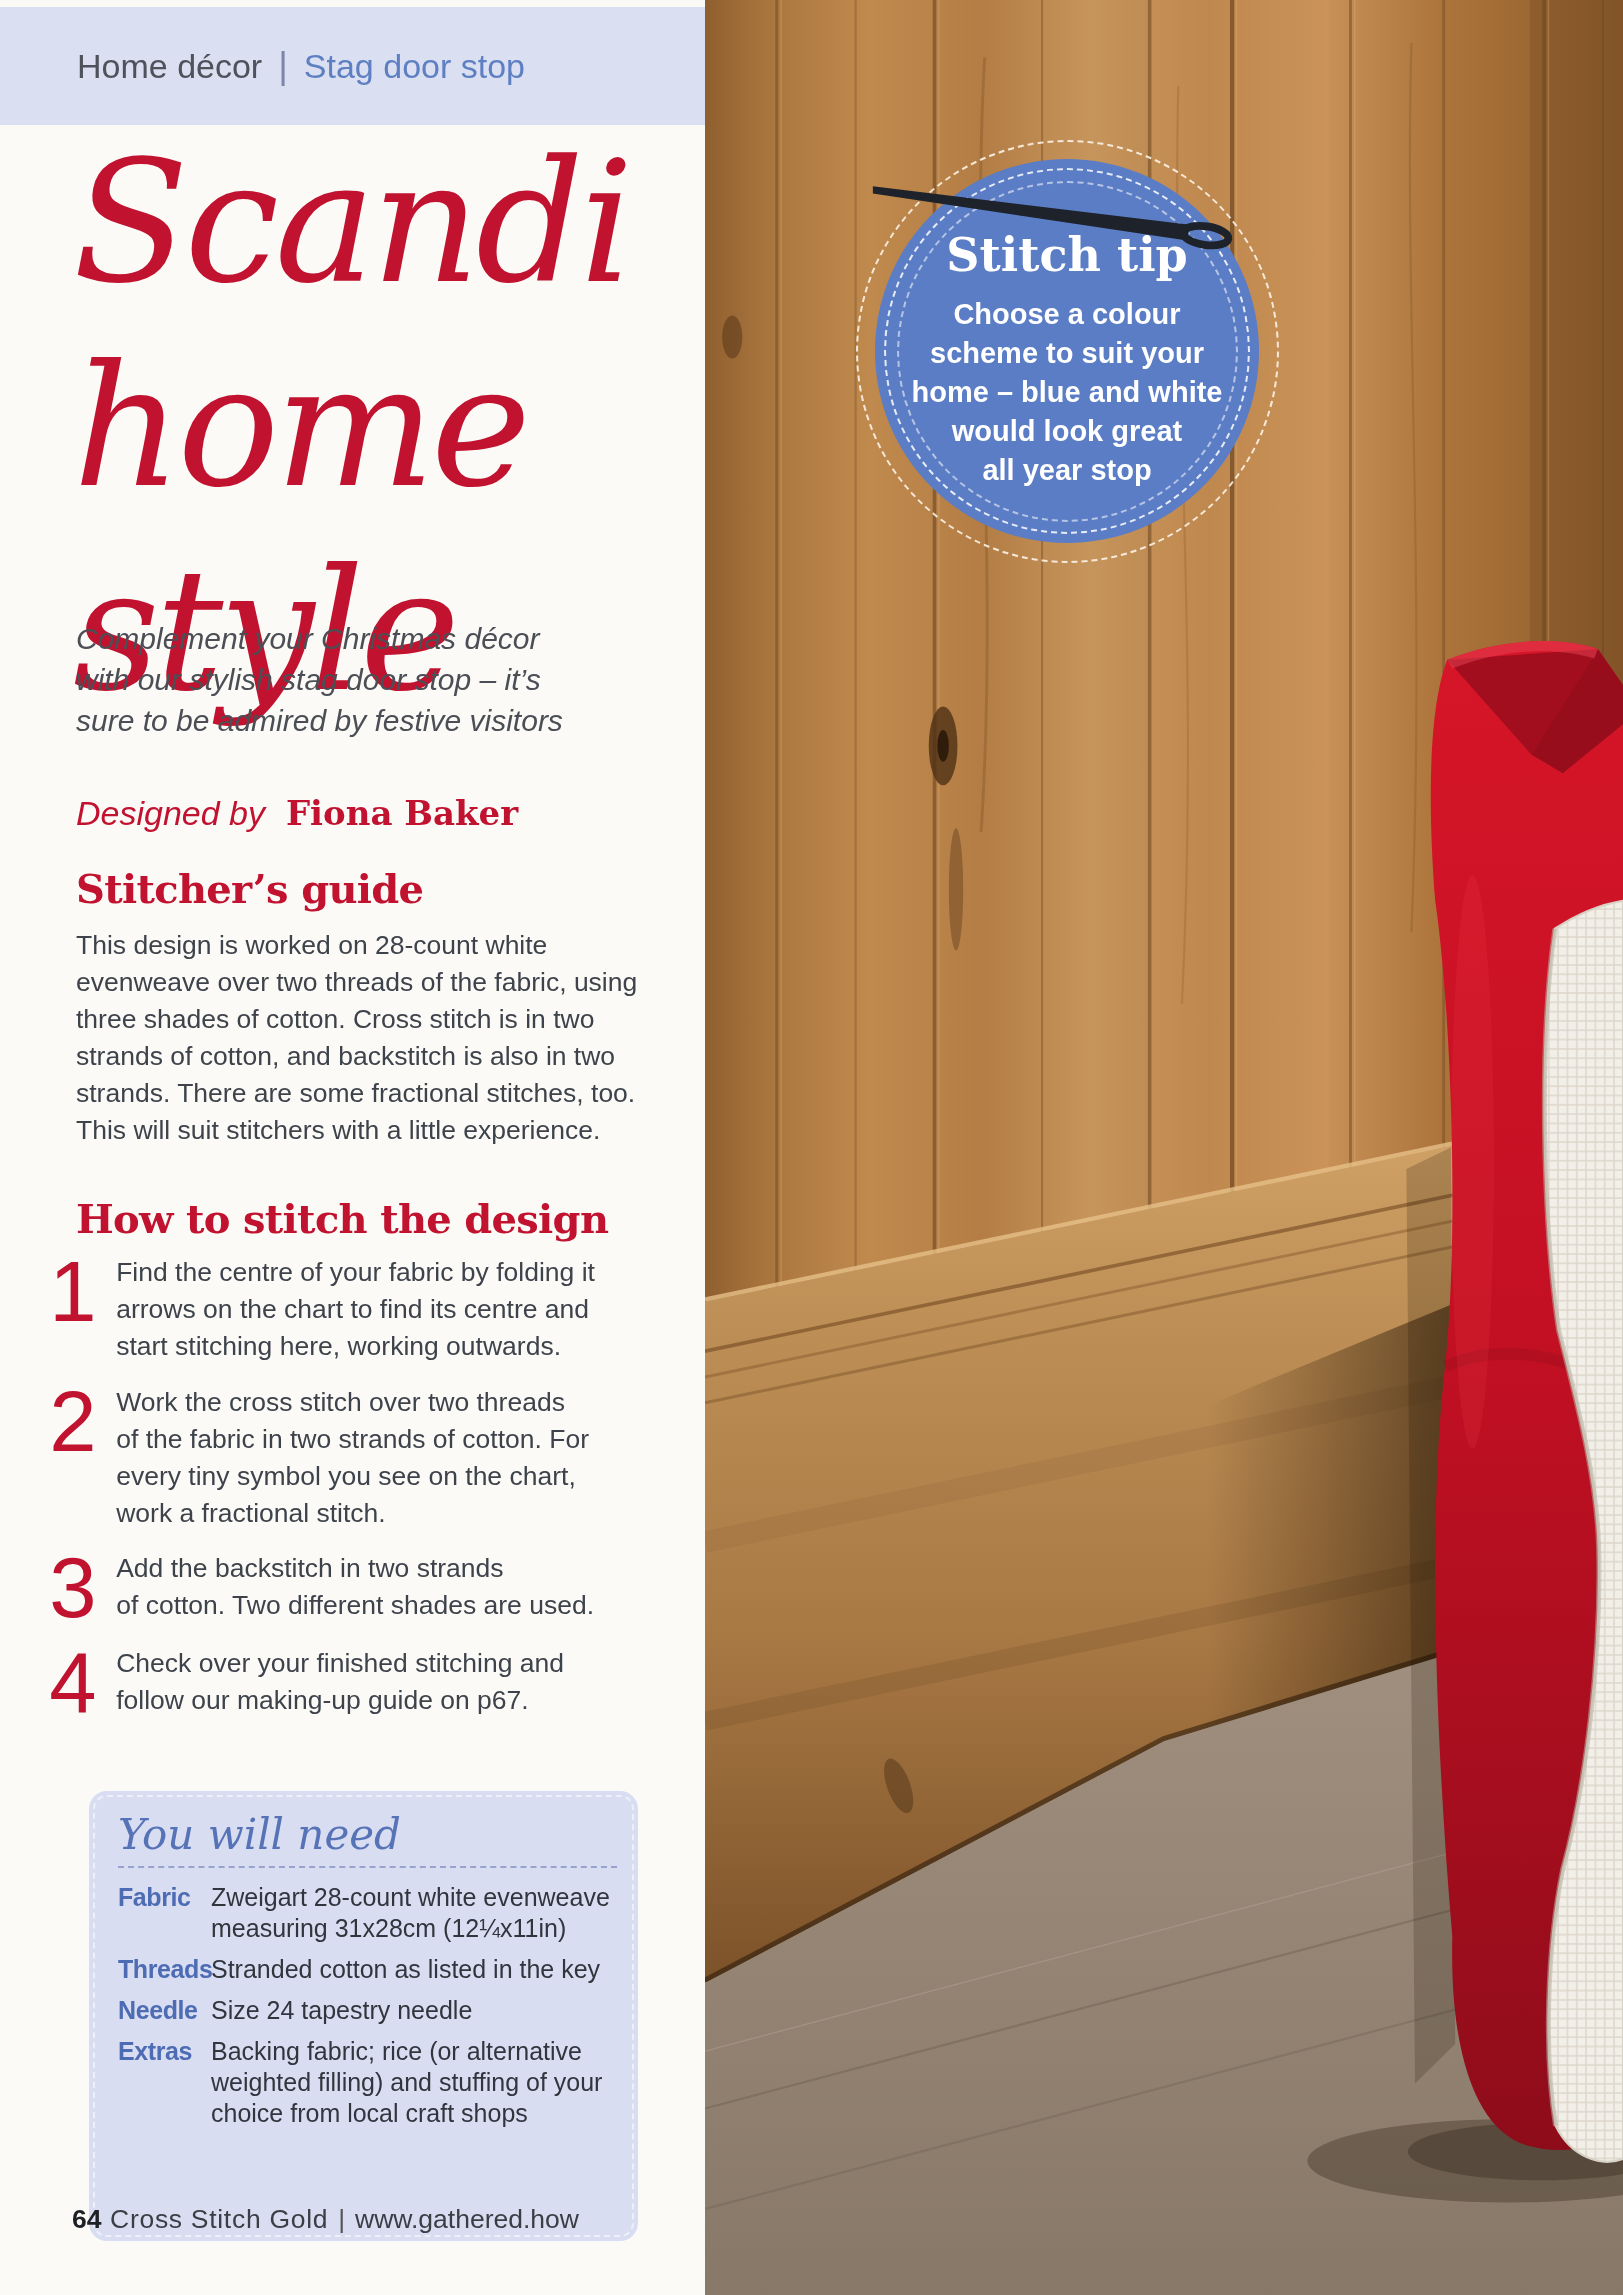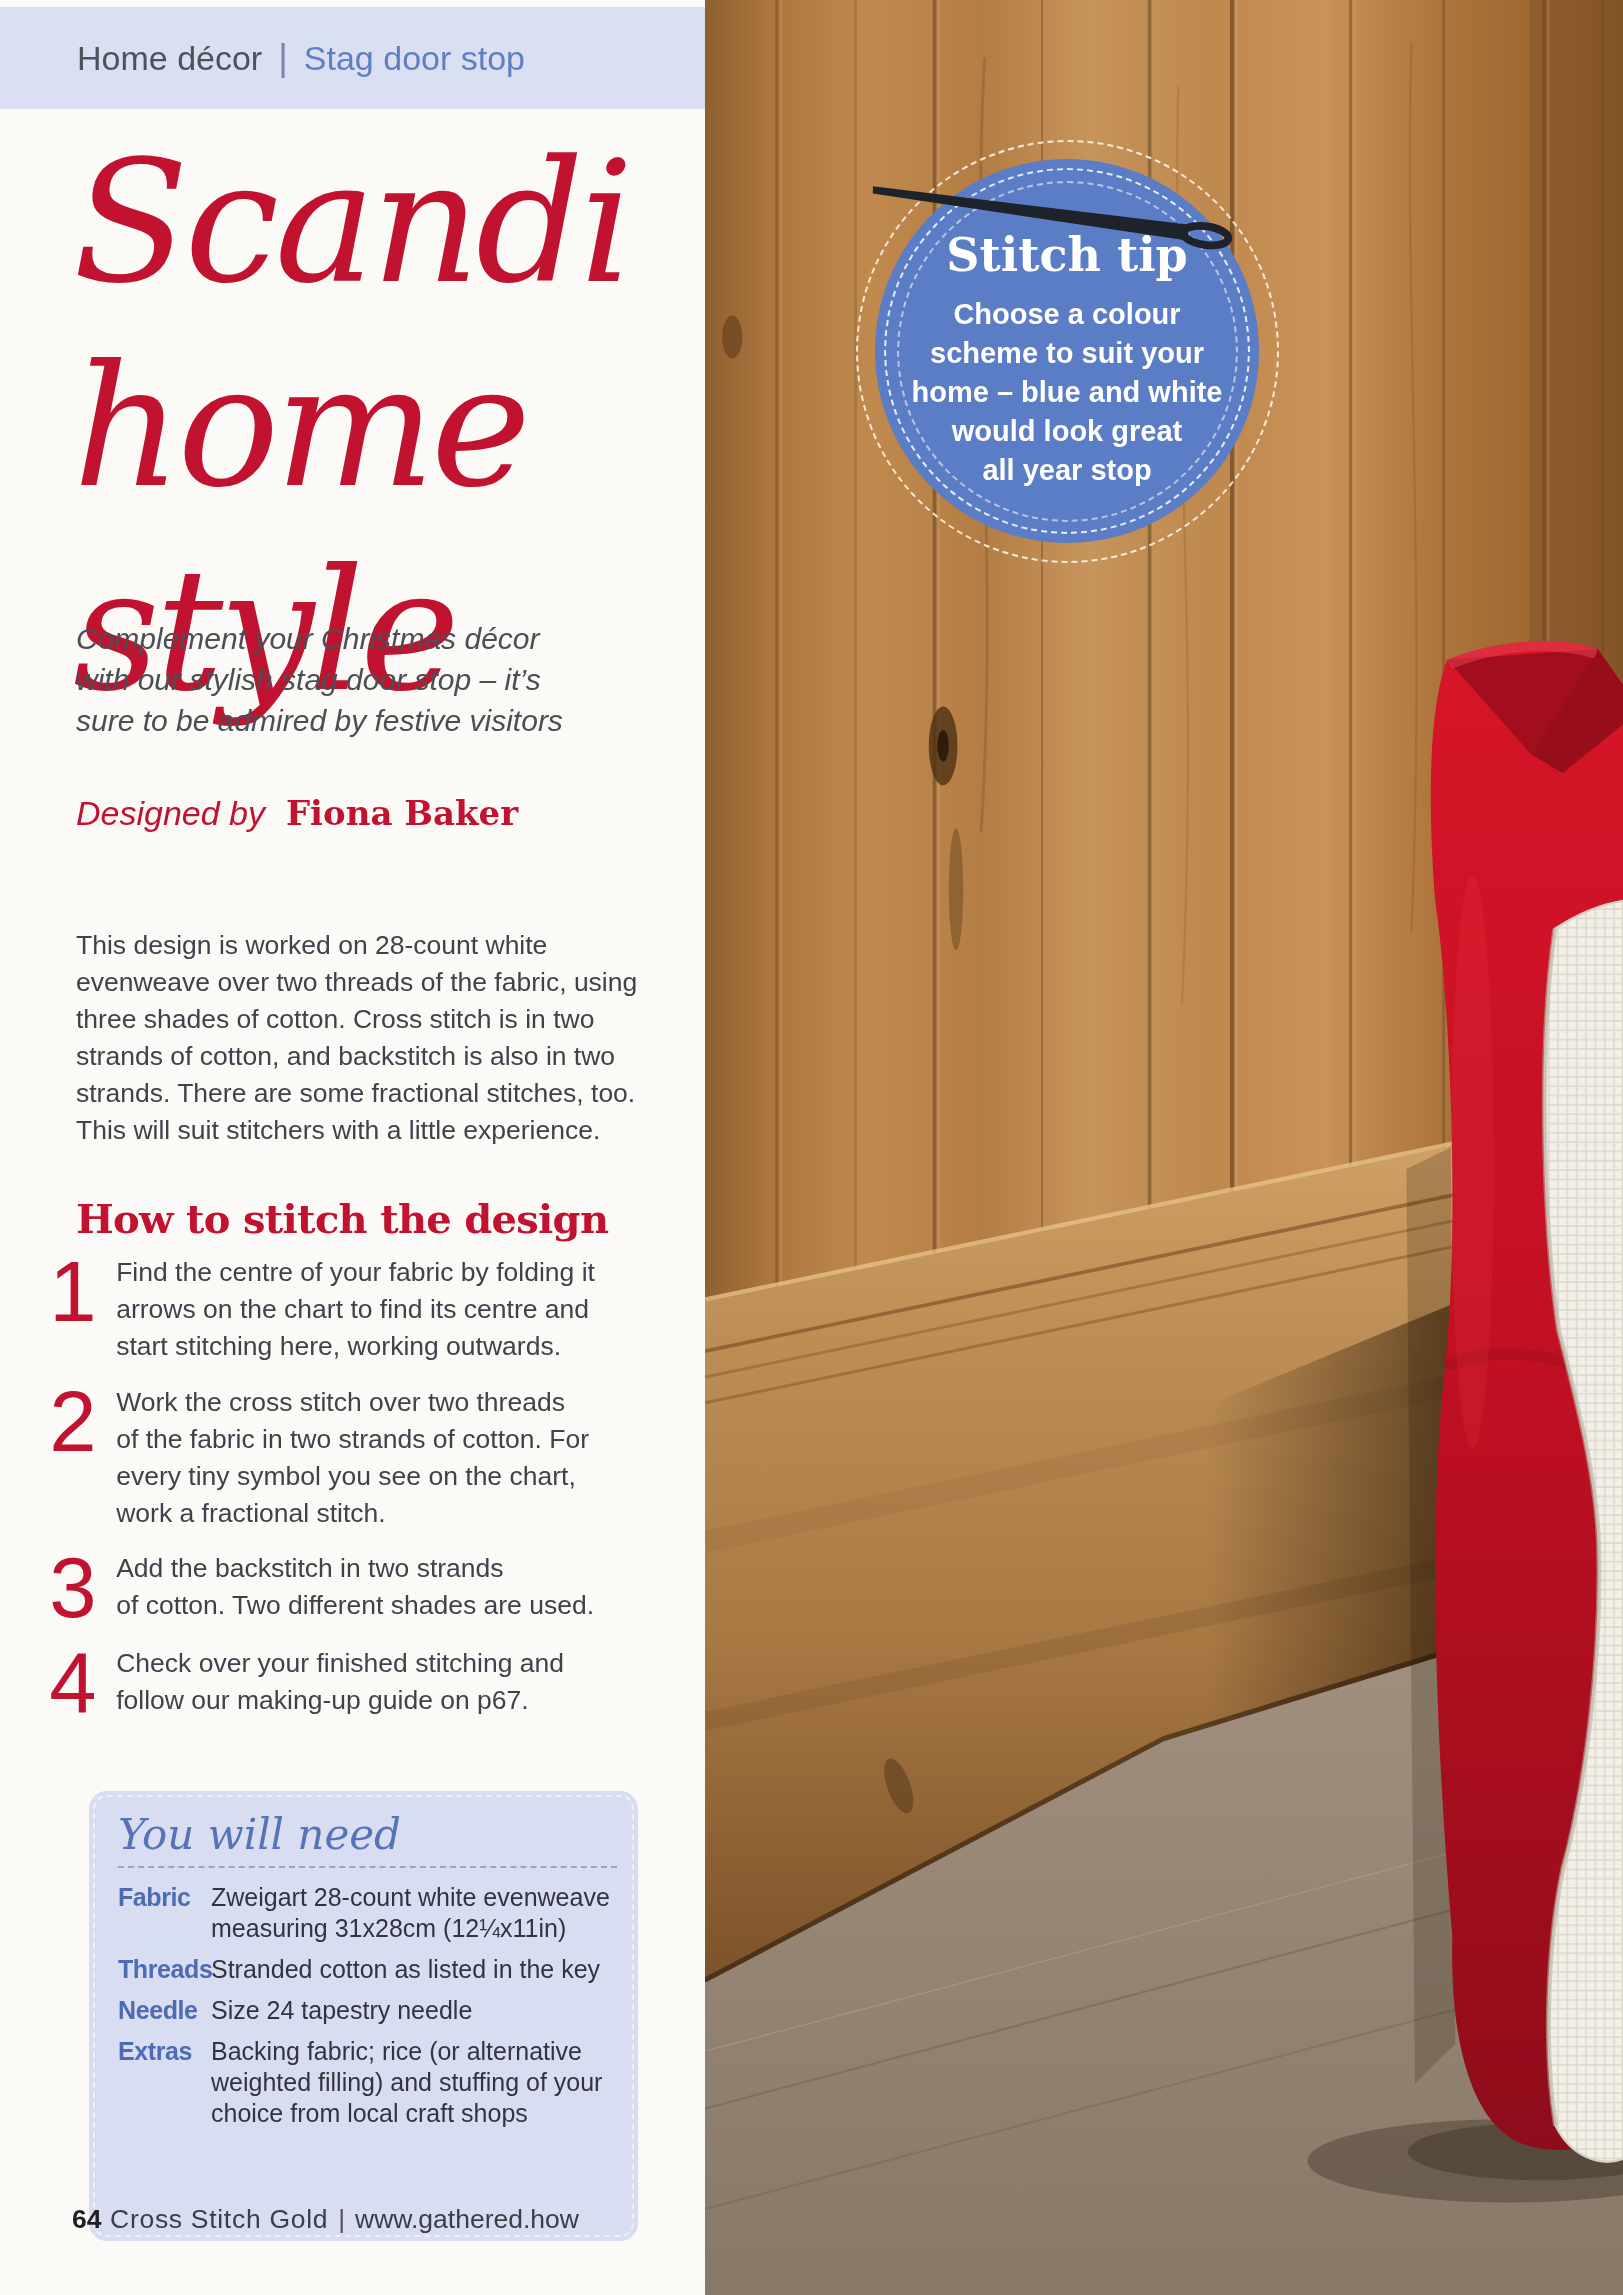--- a/index.html
+++ b/index.html
@@ -1,20 +1,20 @@
 <!DOCTYPE html>
 <html style="font-size:11.5px"><head>
 <meta charset="utf-8">
 <style>
   html,body{margin:0;padding:0;background:#e8e8e8;}
   .page{position:relative;width:1623px;height:2295px;background:#fbfaf7;
         font-family:"Liberation Sans",sans-serif;overflow:hidden;}
 
   
-  .band{position:absolute;left:0;top:7.2px;width:705px;height:102px;background:#dbdff2;
+  .band{position:absolute;left:0;top:7.2px;width:705px;height:118px;background:#dbdff2;
         display:flex;align-items:center;padding-left:77px;box-sizing:border-box;font-size:34px;}
   .band .sec{color:#4d525b;}
   .band .pipe{color:#7c86a8;margin:0 16px;font-weight:300;font-size:37px;}
   .band .topic{color:#5e80c2;}
 
   
   .title{position:absolute;left:73px;top:121px;margin:0;font-family:"DejaVu Serif",serif;
          font-style:italic;font-weight:400;font-size:169px;line-height:204px;color:#c1122f;
          letter-spacing:-4.3px;}
   .title span{display:block;}
@@ -95,20 +95,21 @@
     <div class="iline">Complement your Christmas décor</div>
     <div class="iline">with our stylish stag door stop – it’s</div>
     <div class="iline">sure to be admired by festive visitors</div>
   </div>
 
   <div class="byline">
     <span class="by-prefix">Designed by</span>
     <span class="by-name">Fiona Baker</span>
   </div>
 
+  <h2 class="head sg-head">Stitcher’s guide</h2>
   <div class="sg-body">
     <div class="textline">This design is worked on 28-count white</div>
     <div class="textline">evenweave over two threads of the fabric, using</div>
     <div class="textline">three shades of cotton. Cross stitch is in two</div>
     <div class="textline">strands of cotton, and backstitch is also in two</div>
     <div class="textline">strands. There are some fractional stitches, too.</div>
     <div class="textline">This will suit stitchers with a little experience.</div>
   </div>
 
   <h2 class="head ht-head">How to stitch the design</h2>

